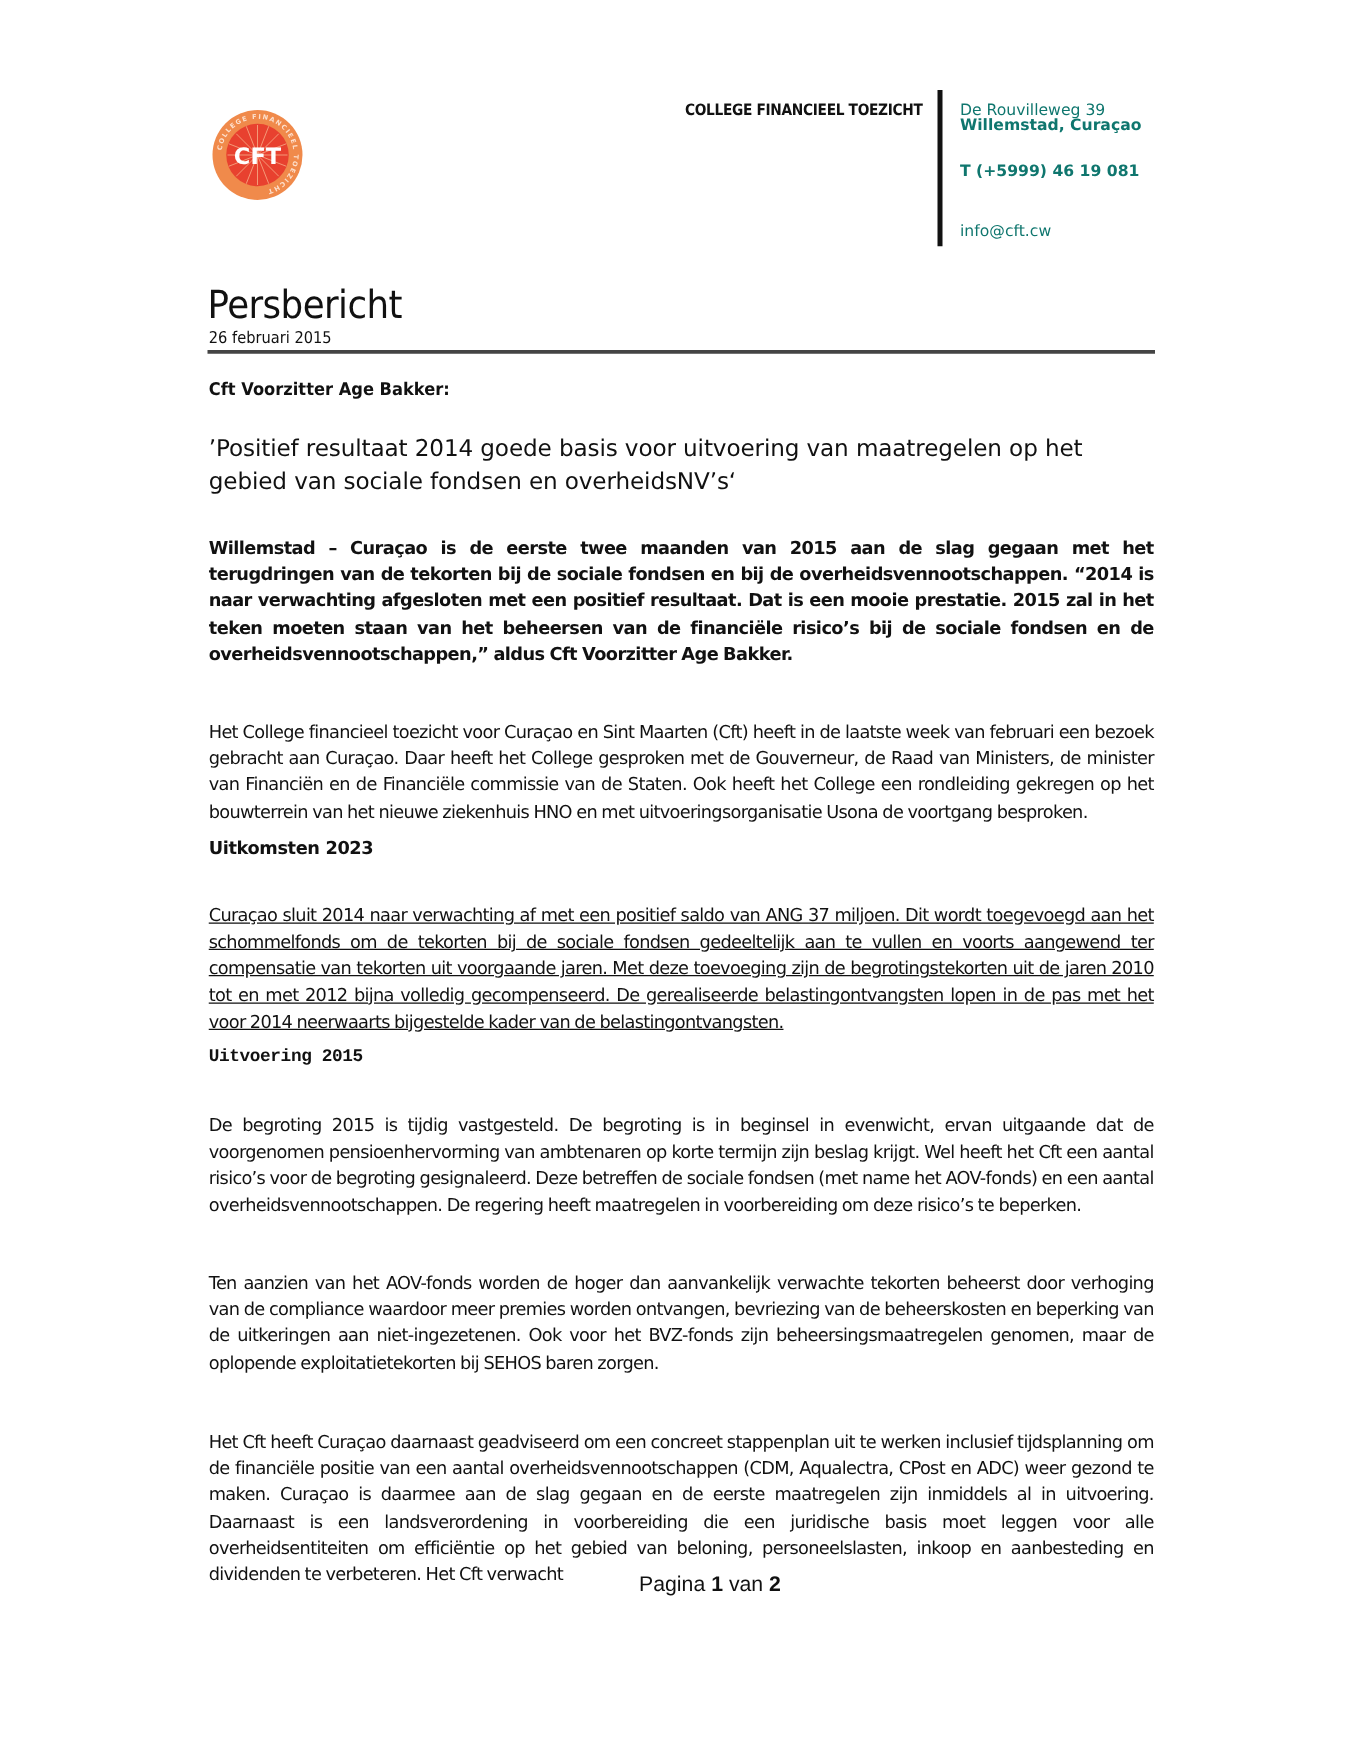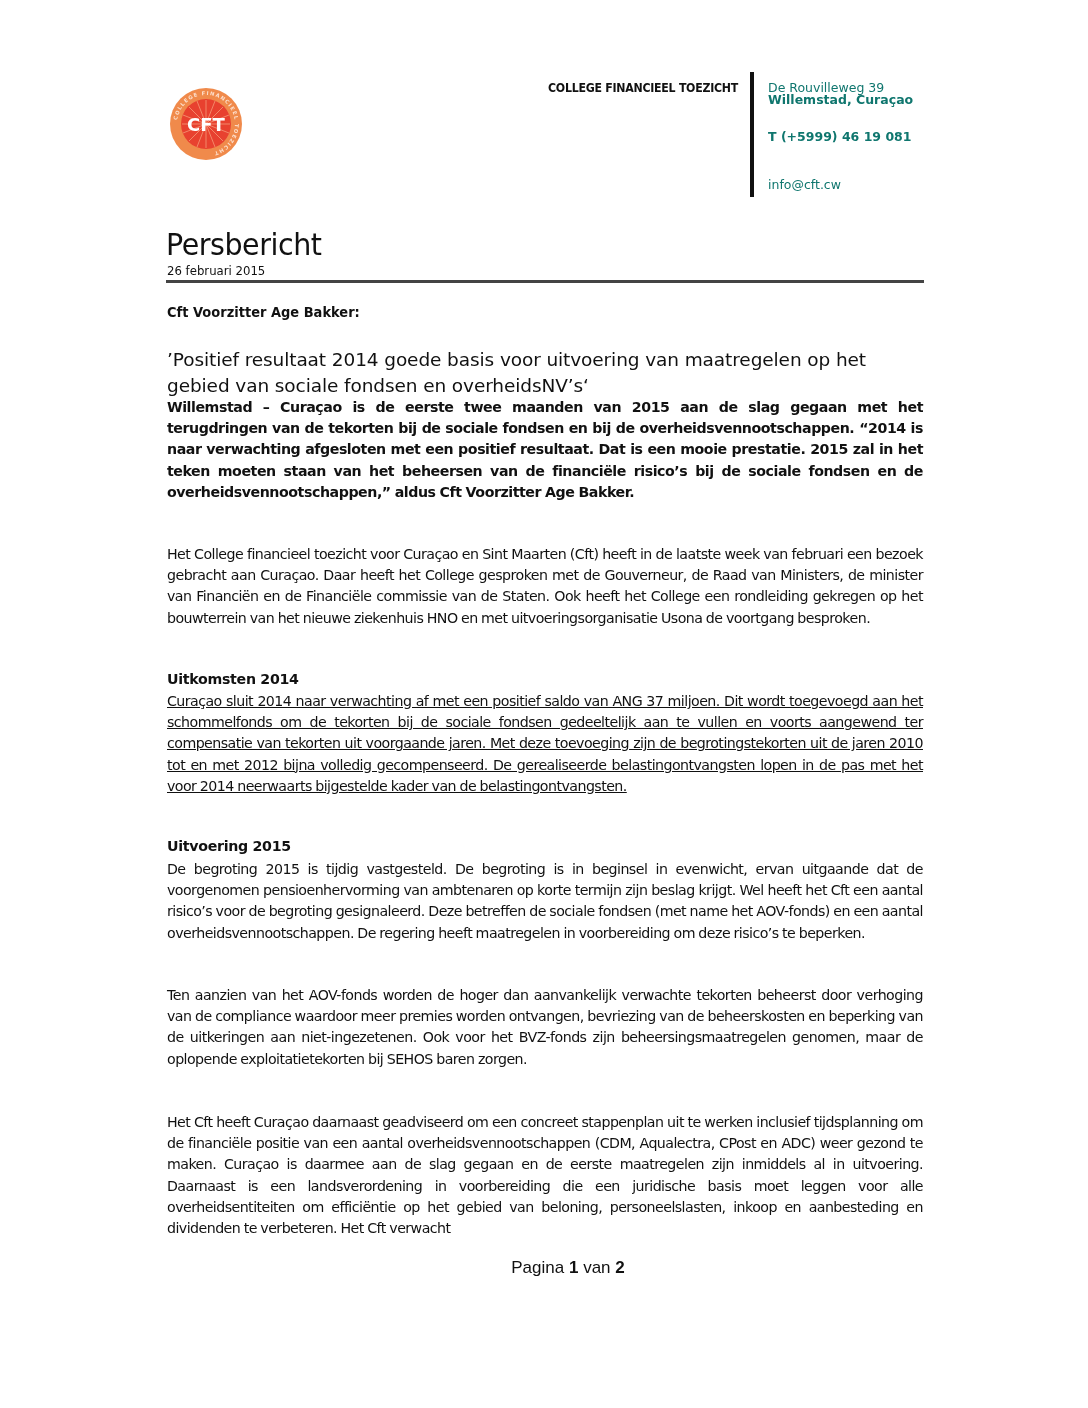--- a/index.html
+++ b/index.html
@@ -18,29 +18,29 @@
 
   
   #title { left: 166px; top: 226px; font-family: "DejaVu Sans", sans-serif; font-size: 31px; font-weight: normal; letter-spacing: -0.5px; transform: scaleX(0.92); transform-origin: left center; white-space: nowrap; }
   #date { left: 167px; top: 263px; font-family: "DejaVu Sans", sans-serif; font-size: 13px; transform: scaleX(0.9); transform-origin: left center; white-space: nowrap; }
   #h-rule { left: 166px; top: 280px; width: 758px; height: 3px; background: #444; }
 
   #subtitle { left: 167px; top: 304px; font-family: "DejaVu Sans", sans-serif; font-weight: bold; font-size: 14px; transform: scaleX(0.93); transform-origin: left center; white-space: nowrap; }
   #headline { left: 167px; top: 324px; width: 760px; font-family: "DejaVu Sans", sans-serif; font-weight: normal; font-size: 18.5px; line-height: 26px; letter-spacing: -0.1px; margin-top: 23px; }
 
   
-  .para { left: 167px; width: 756px; font-family: "DejaVu Sans", sans-serif; font-size: 14.2px; line-height: 21.2px; text-align: justify; letter-spacing: -0.55px; word-spacing: -0.5px; }
+  .para { left: 167px; width: 756px; font-family: "DejaVu Sans", sans-serif; font-size: 14.2px; line-height: 21.2px; text-align: justify; letter-spacing: -0.55px; word-spacing: -0.5px; margin-top: 32px; }
   .para.bold { font-weight: bold; letter-spacing: -0.45px; }
   .section-h { left: 167px; font-family: "DejaVu Sans", sans-serif; font-weight: bold; font-size: 14.2px; white-space: nowrap; letter-spacing: -0.3px; }
 
   #lead { top: 397px; }
   #p1 { top: 544px; }
   #s1 { top: 671px; }
   #p2 { top: 691px; text-decoration: underline; }
-  #s2 { top: 838px; }
+  #s2 { top: 838px; font-family: Liberation Mono, monospace; }
   #p3 { top: 859px; }
   #p4 { top: 985px; }
   #p5 { top: 1112px; }
 
   #footer { left: 0; width: 1088px; top: 1258px; text-align: center; font-family: "Liberation Sans", sans-serif; font-size: 17px; color: #111; padding-left: 24px; }
   #footer b { font-weight: bold; }
 </style>
 </head>
 <body>
 
@@ -78,21 +78,21 @@
 <div id="title" class="abs">Persbericht</div>
 <div id="date" class="abs">26 februari 2015</div>
 <div id="h-rule" class="abs"></div>
 
 <div id="subtitle" class="abs">Cft Voorzitter Age Bakker:</div>
 <div id="headline" class="abs">’Positief resultaat 2014 goede basis voor uitvoering van maatregelen op het gebied van sociale fondsen en overheidsNV’s‘</div>
 
 <div id="lead" class="abs para bold">Willemstad – Curaçao is de eerste twee maanden van 2015 aan de slag gegaan met het terugdringen van de tekorten bij de sociale fondsen en bij de overheidsvennootschappen. “2014 is naar verwachting afgesloten met een positief resultaat. Dat is een mooie prestatie. 2015 zal in het teken moeten staan van het beheersen van de financiële risico’s bij de sociale fondsen en de overheidsvennootschappen,” aldus Cft Voorzitter Age Bakker.</div>
 <div id="p1" class="abs para">Het College financieel toezicht voor Curaçao en Sint Maarten (Cft) heeft in de laatste week van februari een bezoek gebracht aan Curaçao. Daar heeft het College gesproken met de Gouverneur, de Raad van Ministers, de minister van Financiën en de Financiële commissie van de Staten. Ook heeft het College een rondleiding gekregen op het bouwterrein van het nieuwe ziekenhuis HNO en met uitvoeringsorganisatie Usona de voortgang besproken.</div>
 
-<div id="s1" class="abs section-h">Uitkomsten 2014</div>
+<div id="s1" class="abs section-h">Uitkomsten 2023</div>
 <div id="p2" class="abs para">Curaçao sluit 2014 naar verwachting af met een positief saldo van ANG 37 miljoen. Dit wordt toegevoegd aan het schommelfonds om de tekorten bij de sociale fondsen gedeeltelijk aan te vullen en voorts aangewend ter compensatie van tekorten uit voorgaande jaren. Met deze toevoeging zijn de begrotingstekorten uit de jaren 2010 tot en met 2012 bijna volledig gecompenseerd. De gerealiseerde belastingontvangsten lopen in de pas met het voor 2014 neerwaarts bijgestelde kader van de belastingontvangsten.</div>
 
 <div id="s2" class="abs section-h">Uitvoering 2015</div>
 <div id="p3" class="abs para">De begroting 2015 is tijdig vastgesteld. De begroting is in beginsel in evenwicht, ervan uitgaande dat de voorgenomen pensioenhervorming van ambtenaren op korte termijn zijn beslag krijgt. Wel heeft het Cft een aantal risico’s voor de begroting gesignaleerd. Deze betreffen de sociale fondsen (met name het AOV-fonds) en een aantal overheidsvennootschappen. De regering heeft maatregelen in voorbereiding om deze risico’s te beperken.</div>
 <div id="p4" class="abs para">Ten aanzien van het AOV-fonds worden de hoger dan aanvankelijk verwachte tekorten beheerst door verhoging van de compliance waardoor meer premies worden ontvangen, bevriezing van de beheerskosten en beperking van de uitkeringen aan niet-ingezetenen. Ook voor het BVZ-fonds zijn beheersingsmaatregelen genomen, maar de oplopende exploitatietekorten bij SEHOS baren zorgen.</div>
 <div id="p5" class="abs para">Het Cft heeft Curaçao daarnaast geadviseerd om een concreet stappenplan uit te werken inclusief tijdsplanning om de financiële positie van een aantal overheidsvennootschappen (CDM, Aqualectra, CPost en ADC) weer gezond te maken. Curaçao is daarmee aan de slag gegaan en de eerste maatregelen zijn inmiddels al in uitvoering. Daarnaast is een landsverordening in voorbereiding die een juridische basis moet leggen voor alle overheidsentiteiten om efficiëntie op het gebied van beloning, personeelslasten, inkoop en aanbesteding en dividenden te verbeteren. Het Cft verwacht</div>
 
 <div id="footer" class="abs">
   <span>Pagina</span>
   <b>1</b>

